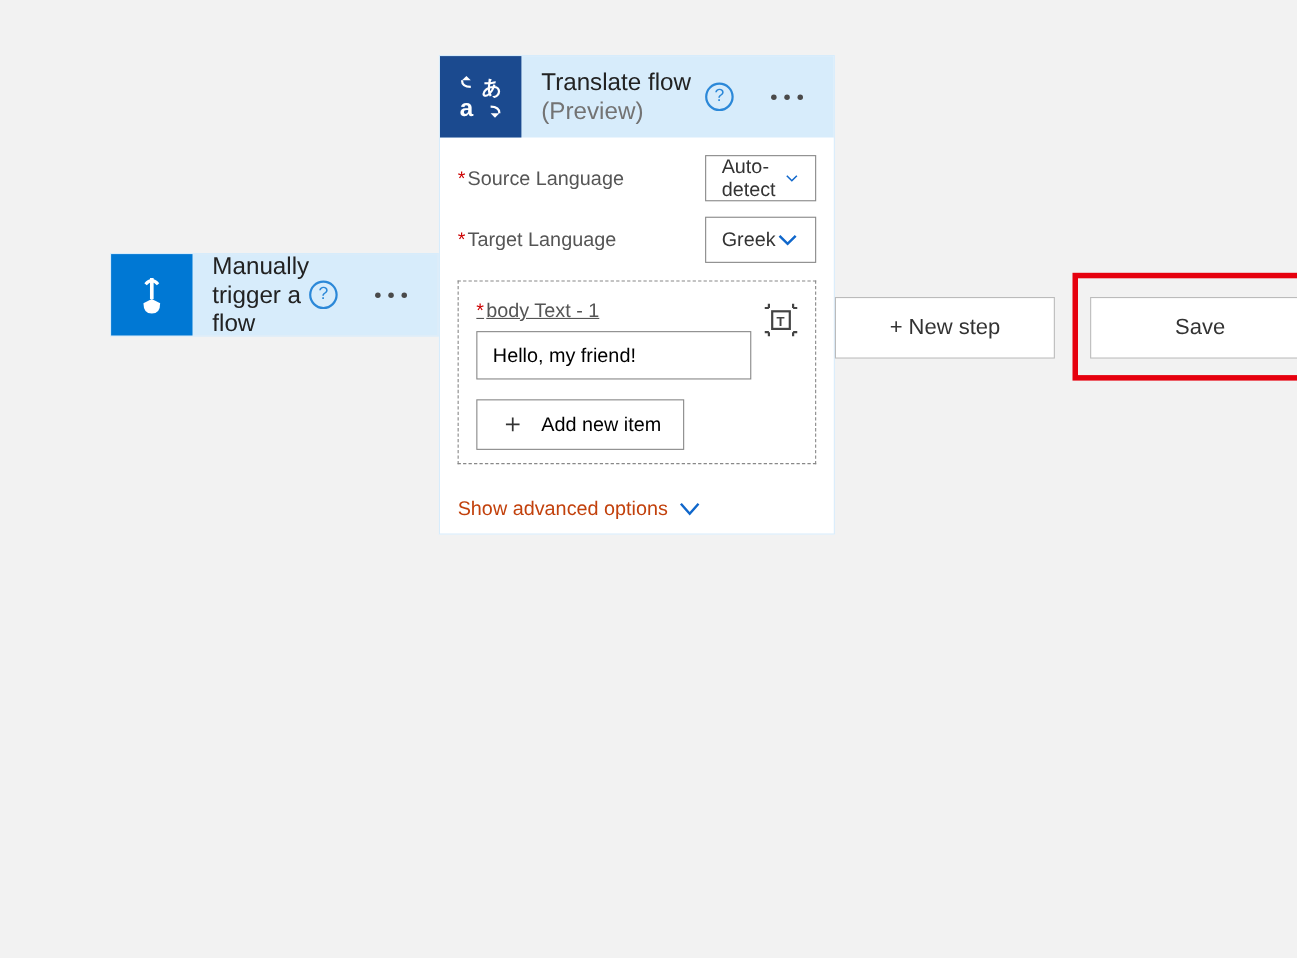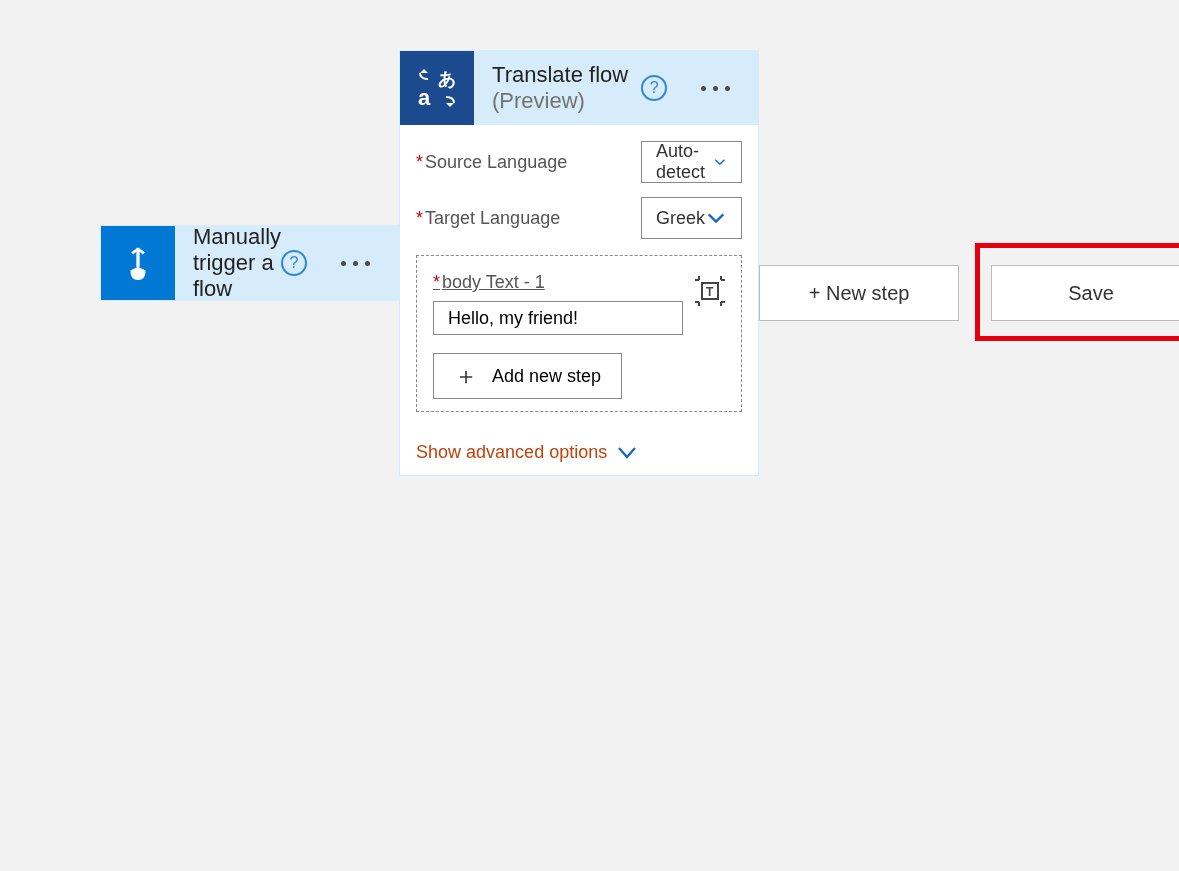--- a/index.html
+++ b/index.html
@@ -35,21 +35,21 @@
     justify-content: space-between; padding: 0 14px; font-size: 18px; color: #333;
     cursor: pointer; background: #fff;
   }
   .chev { width: 22px; height: 22px; }
 
   .dashed-box { border: 1px dashed #888; padding: 16px 16px 12px 16px; margin-top: 16px; }
   .body-row { display: flex; align-items: center; gap: 12px; }
   .body-label { font-size: 18px; color: #555; margin-bottom: 8px; text-decoration: underline; }
   .body-label .req { color: #c00; margin-right: 2px; }
   .body-input {
-    flex: 1; height: 34px; border: 1px solid #888; font-size: 18px; padding: 0 14px;
+    flex: 1; height: 44px; border: 1px solid #888; font-size: 18px; padding: 0 14px;
     display: flex; align-items: center; background: #fff;
   }
   .format-icon { width: 30px; height: 30px; flex-shrink: 0; align-self: flex-start; margin-top: 4px; }
 
   .add-new-btn {
     margin-top: 18px; border: 1px solid #888; padding: 10px 20px; display: inline-flex;
     align-items: center; gap: 14px; font-size: 18px; cursor: pointer; background: #fff;
   }
   .plus-icon { font-size: 24px; line-height: 1; color: #333; font-weight: 200; }
 
@@ -147,21 +147,21 @@
               </div>
           </div>
           <svg class="format-icon" viewBox="0 0 30 30">
             <path d="M4 4 L4 0 M4 4 L0 4 M26 4 L26 0 M26 4 L30 4 M4 26 L4 30 M4 26 L0 26 M26 26 L26 30 M26 26 L30 26" stroke="#444" stroke-width="2"></path>
             <rect x="7" y="7" width="16" height="16" fill="none" stroke="#444" stroke-width="2"></rect>
             <text x="11" y="20" font-size="12" fill="#444" font-weight="bold">T</text>
           </svg>
         </div>
         <div class="add-new-btn">
           <span class="plus-icon">＋</span>
-          <span>Add new step</span>
+          <span>Add new item</span>
         </div>
       </div>
 
       <div class="adv-opts">
         <span>Show advanced options</span>
         <svg width="20" height="14" viewBox="0 0 20 14">
             <path d="M2 2 L10 11 L18 2" stroke="#1067cb" stroke-width="2.2" fill="none"></path>
           </svg>
       </div>
     </div>

